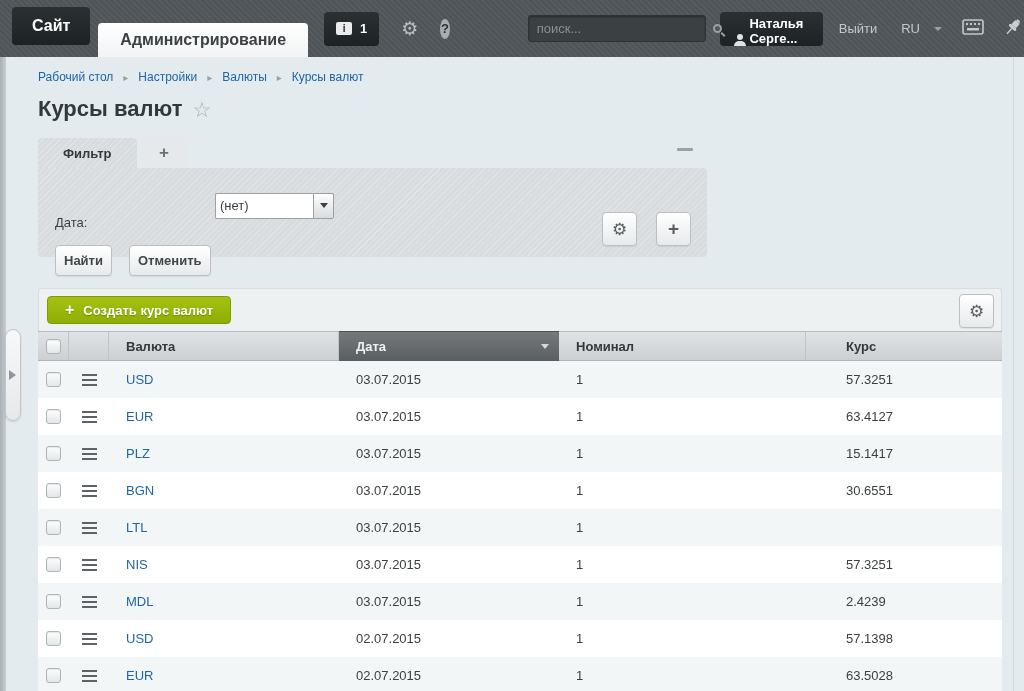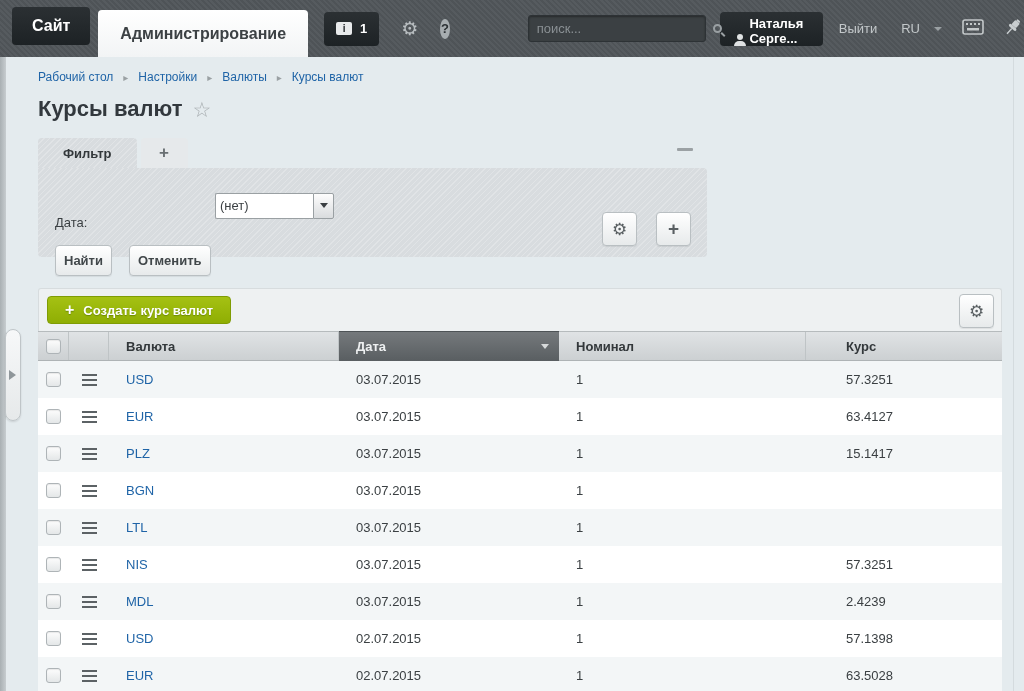--- a/index.html
+++ b/index.html
@@ -11,21 +11,21 @@
     height:57px; background:#51565a;
     background-image:repeating-linear-gradient(45deg, rgba(255,255,255,.03) 0 2px, rgba(0,0,0,.03) 2px 4px);
     display:flex; align-items:center; position:relative;
   }
   .tab-site{
     margin-left:12px; height:38px; margin-top:-6px; padding:0 20px;
     background:linear-gradient(#2b3033,#1d2225); border-radius:4px;
     color:#fff; font-size:16px; font-weight:bold; display:flex; align-items:center; cursor:pointer;
   }
   .tab-admin{
-    margin-left:8px; height:47px; align-self:flex-end; padding:0 22px;
+    margin-left:8px; height:34px; align-self:flex-end; padding:0 22px;
     background:linear-gradient(#ffffff,#f2f4f5); border-radius:4px 4px 0 0;
     color:#3c4144; font-size:16px; font-weight:bold; display:flex; align-items:center; cursor:pointer;
   }
   .notif{
     margin-left:16px; height:34px; padding:0 12px; background:linear-gradient(#2b3033,#1d2225);
     border-radius:4px; display:flex; align-items:center; gap:8px; cursor:pointer;
   }
   .info-bubble{
     width:16px; height:13px; background:#e9ebec; border-radius:2px; position:relative;
     color:#23282b; font-weight:bold; font-size:10px; text-align:center; line-height:13px;
@@ -377,20 +377,21 @@
                 <i></i>
                 <i></i>
                 <i></i>
               </span>
     </div>
     <div class="cell col-cur">
       <a class="link">BGN</a>
     </div>
     <div class="cell col-date">03.07.2015</div>
     <div class="cell col-nom">1</div>
+    <div class="cell col-rate">30.6551</div>
   </div>
           <div class="t-row">
     <div class="cell col-check">
       <span class="checkbox"></span>
     </div>
     <div class="cell col-menu">
       <span class="burger">
                 <i></i>
                 <i></i>
                 <i></i>

